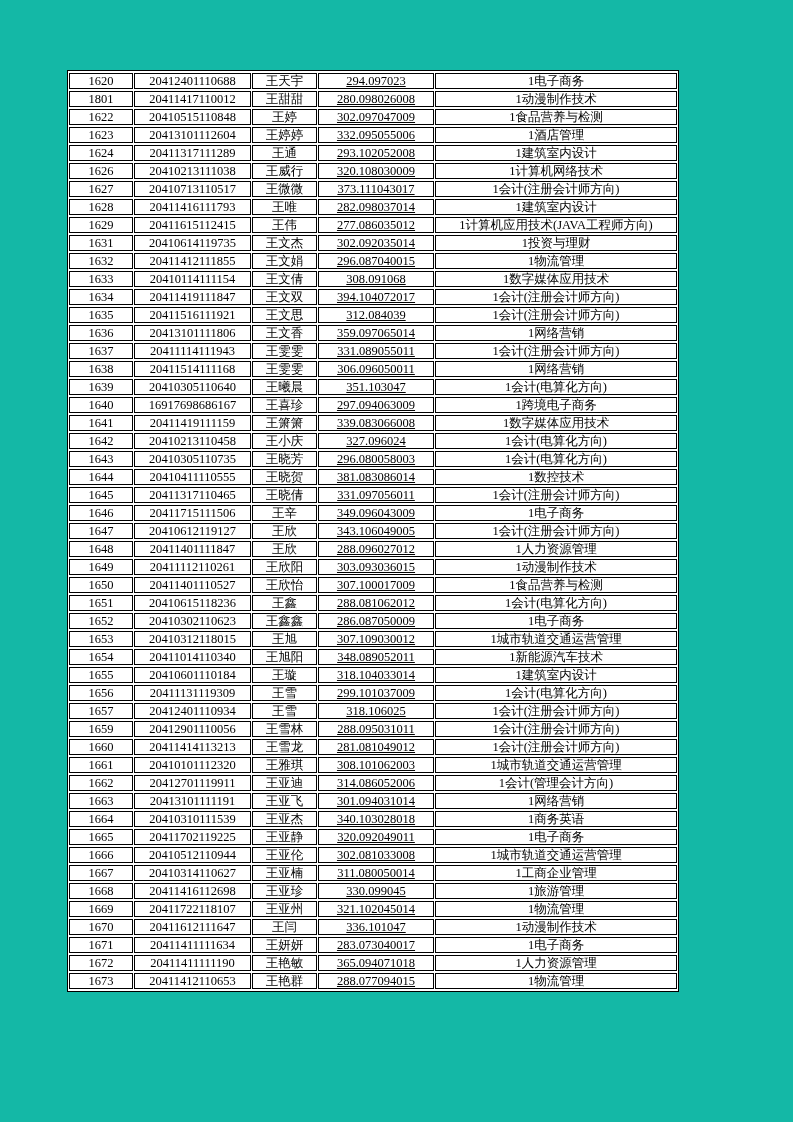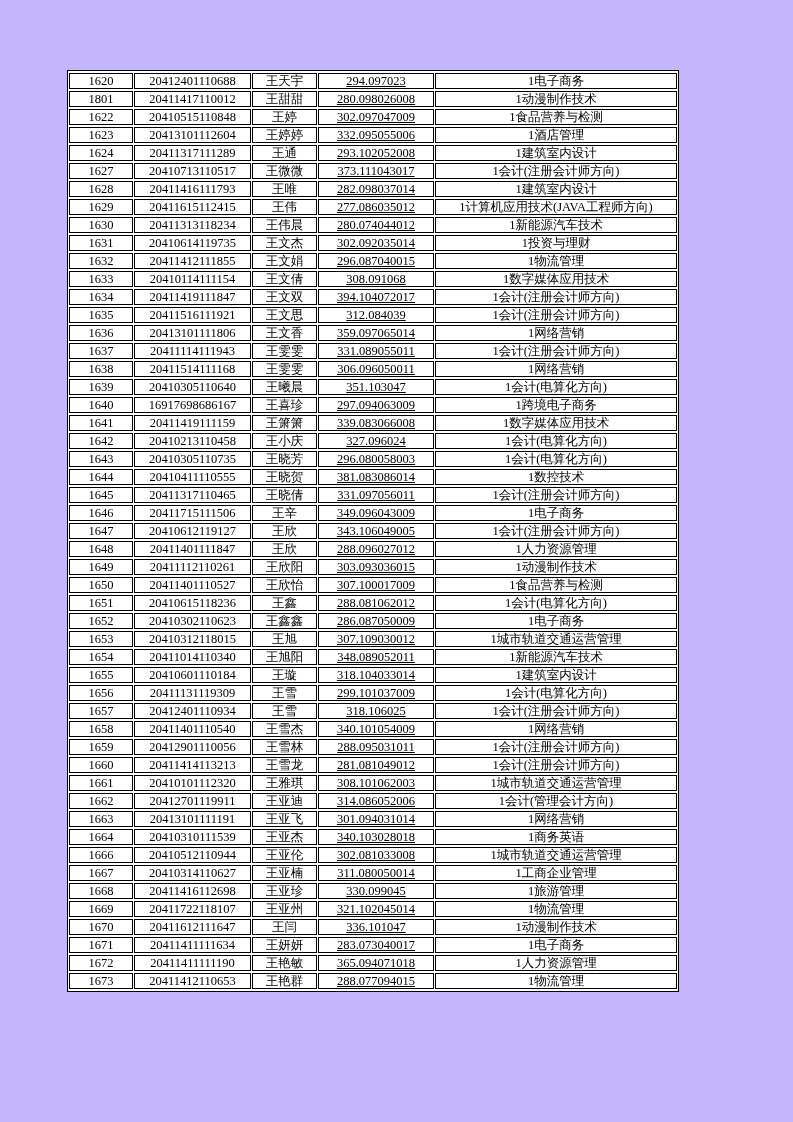--- a/index.html
+++ b/index.html
@@ -4,21 +4,21 @@
 <style>
   html, body {
     margin: 0;
     padding: 0;
     background: #ffffff;
   }
   .page {
     position: relative;
     width: 793px;
     height: 1122px;
-    background: #c4b5fd;
+    background: #14b8a6;
     overflow: hidden;
     font-family: "Liberation Serif", "DejaVu Serif", serif;
     color: #000000;
   }
   table.score-table {
     position: absolute;
     left: 67px;
     top: 70px;
     border-collapse: separate;
     border-spacing: 1px 2px;
@@ -79,20 +79,27 @@
           <td class="col-4">1酒店管理</td>
         </tr>
         <tr>
           <td class="col-0">1624</td>
           <td class="col-1">20411317111289</td>
           <td class="col-2">王通</td>
           <td class="col-3">293.102052008</td>
           <td class="col-4">1建筑室内设计</td>
         </tr>
         <tr>
+          <td class="col-0">1626</td>
+          <td class="col-1">20410213111038</td>
+          <td class="col-2">王威行</td>
+          <td class="col-3">320.108030009</td>
+          <td class="col-4">1计算机网络技术</td>
+        </tr>
+        <tr>
           <td class="col-0">1627</td>
           <td class="col-1">20410713110517</td>
           <td class="col-2">王微微</td>
           <td class="col-3">373.111043017</td>
           <td class="col-4">1会计(注册会计师方向)</td>
         </tr>
         <tr>
           <td class="col-0">1628</td>
           <td class="col-1">20411416111793</td>
           <td class="col-2">王唯</td>
@@ -100,27 +107,20 @@
           <td class="col-4">1建筑室内设计</td>
         </tr>
         <tr>
           <td class="col-0">1629</td>
           <td class="col-1">20411615112415</td>
           <td class="col-2">王伟</td>
           <td class="col-3">277.086035012</td>
           <td class="col-4">1计算机应用技术(JAVA工程师方向)</td>
         </tr>
         <tr>
-          <td class="col-0">1630</td>
-          <td class="col-1">20411313118234</td>
-          <td class="col-2">王伟晨</td>
-          <td class="col-3">280.074044012</td>
-          <td class="col-4">1新能源汽车技术</td>
-        </tr>
-        <tr>
           <td class="col-0">1631</td>
           <td class="col-1">20410614119735</td>
           <td class="col-2">王文杰</td>
           <td class="col-3">302.092035014</td>
           <td class="col-4">1投资与理财</td>
         </tr>
         <tr>
           <td class="col-0">1632</td>
           <td class="col-1">20411412111855</td>
           <td class="col-2">王文娟</td>
@@ -296,27 +296,20 @@
           <td class="col-4">1会计(电算化方向)</td>
         </tr>
         <tr>
           <td class="col-0">1657</td>
           <td class="col-1">20412401110934</td>
           <td class="col-2">王雪</td>
           <td class="col-3">318.106025</td>
           <td class="col-4">1会计(注册会计师方向)</td>
         </tr>
         <tr>
-          <td class="col-0">1658</td>
-          <td class="col-1">20411401110540</td>
-          <td class="col-2">王雪杰</td>
-          <td class="col-3">340.101054009</td>
-          <td class="col-4">1网络营销</td>
-        </tr>
-        <tr>
           <td class="col-0">1659</td>
           <td class="col-1">20412901110056</td>
           <td class="col-2">王雪林</td>
           <td class="col-3">288.095031011</td>
           <td class="col-4">1会计(注册会计师方向)</td>
         </tr>
         <tr>
           <td class="col-0">1660</td>
           <td class="col-1">20411414113213</td>
           <td class="col-2">王雪龙</td>
@@ -345,20 +338,27 @@
           <td class="col-4">1网络营销</td>
         </tr>
         <tr>
           <td class="col-0">1664</td>
           <td class="col-1">20410310111539</td>
           <td class="col-2">王亚杰</td>
           <td class="col-3">340.103028018</td>
           <td class="col-4">1商务英语</td>
         </tr>
         <tr>
+          <td class="col-0">1665</td>
+          <td class="col-1">20411702119225</td>
+          <td class="col-2">王亚静</td>
+          <td class="col-3">320.092049011</td>
+          <td class="col-4">1电子商务</td>
+        </tr>
+        <tr>
           <td class="col-0">1666</td>
           <td class="col-1">20410512110944</td>
           <td class="col-2">王亚伦</td>
           <td class="col-3">302.081033008</td>
           <td class="col-4">1城市轨道交通运营管理</td>
         </tr>
         <tr>
           <td class="col-0">1667</td>
           <td class="col-1">20410314110627</td>
           <td class="col-2">王亚楠</td>

